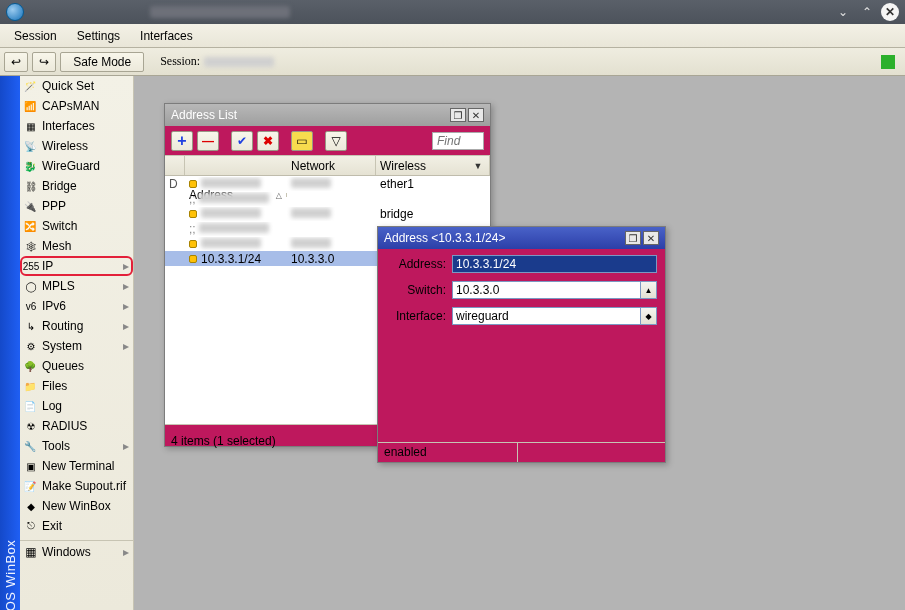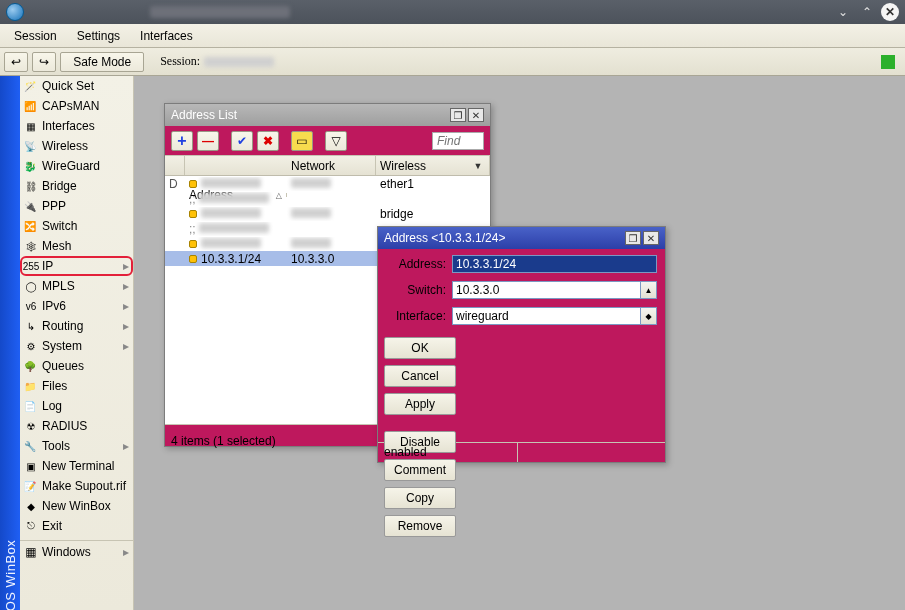--- a/index.html
+++ b/index.html
@@ -316,30 +316,20 @@
               </div>
           </div>
           <div class="frow">
             <label>Interface:</label>
             <div class="inpwrap">
                 <input value="wireguard" style="">
                 <div class="tri">◆</div>
               </div>
           </div>
         </div>
-        <div class="btns">
-          <button class="btn">OK</button>
-          <button class="btn">Cancel</button>
-          <button class="btn">Apply</button>
-          <div style="height:4px"></div>
-          <button class="btn">Disable</button>
-          <button class="btn">Comment</button>
-          <button class="btn">Copy</button>
-          <button class="btn">Remove</button>
-        </div>
       </div>
       <div class="dlgstatus">
         <div class="s1">enabled</div>
         <div class="s2"></div>
       </div>
     </div>
 
   </div>
 </div>
 

